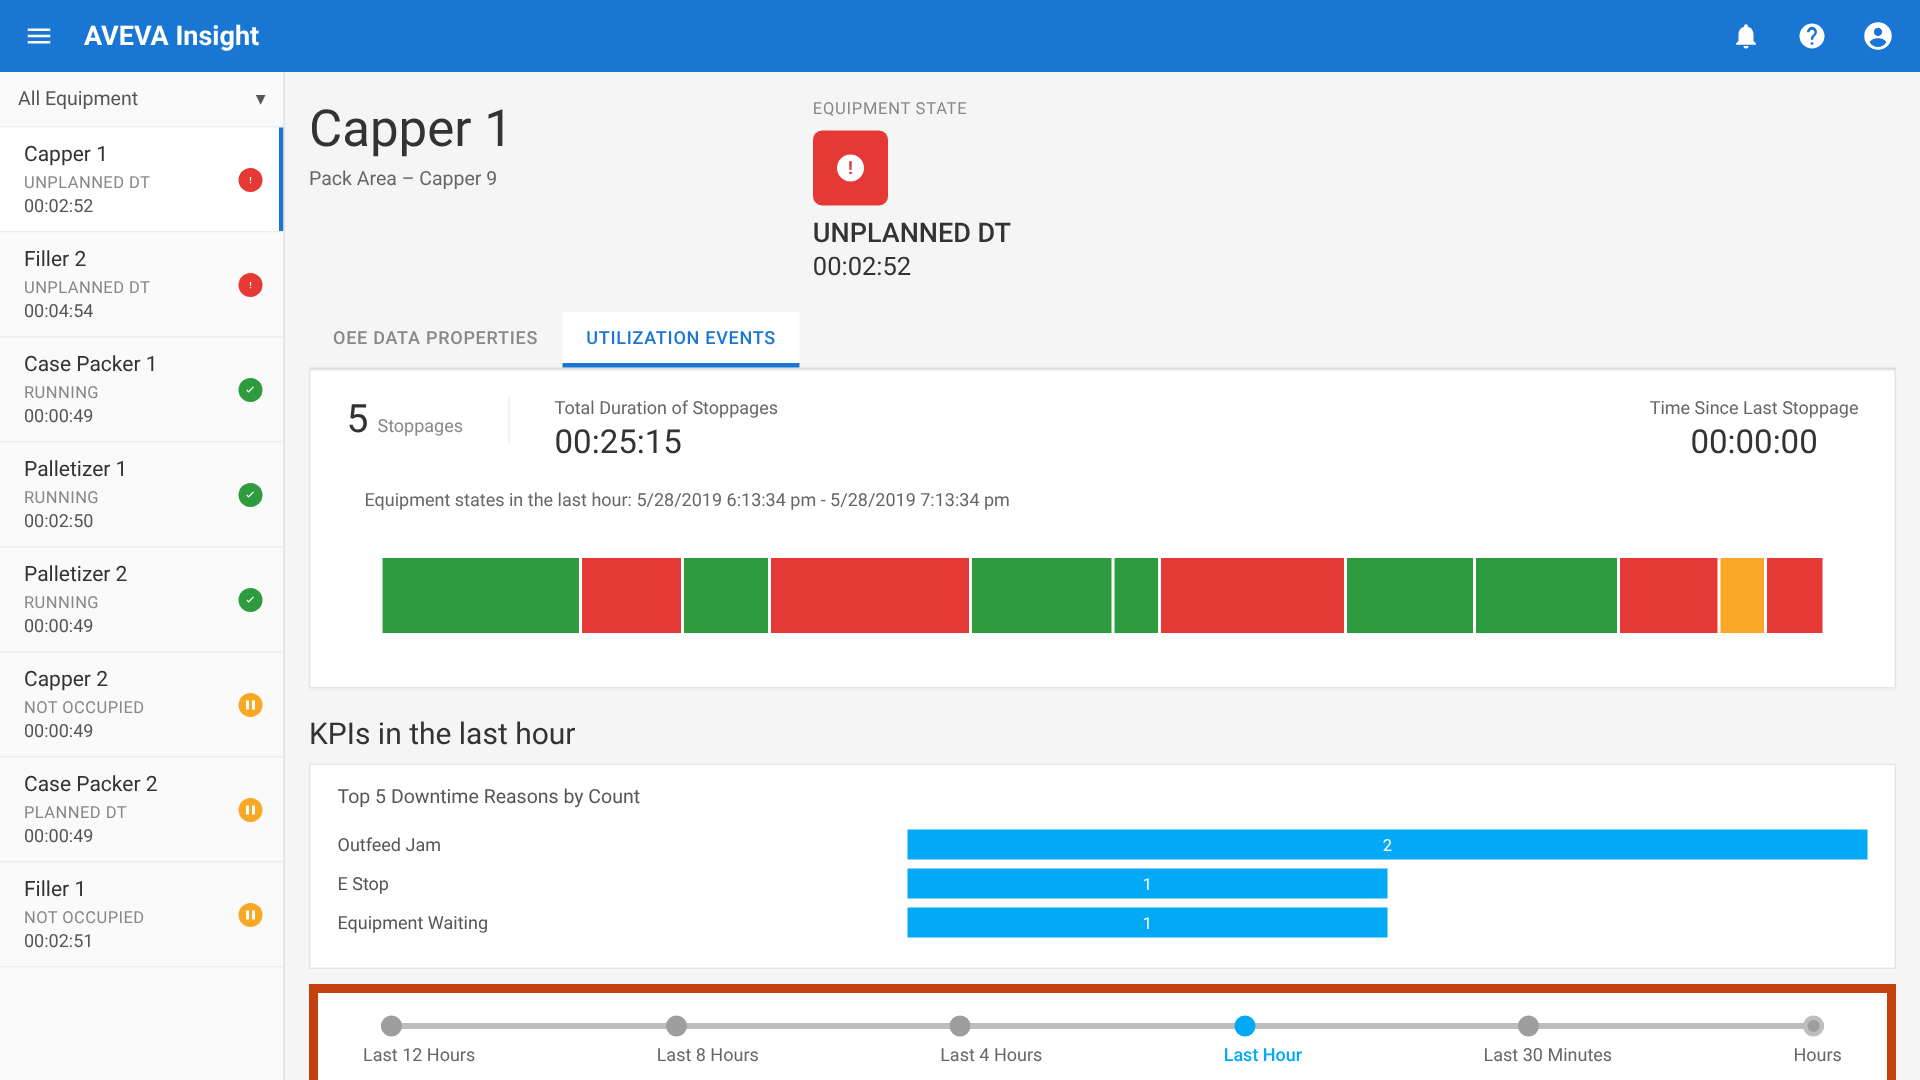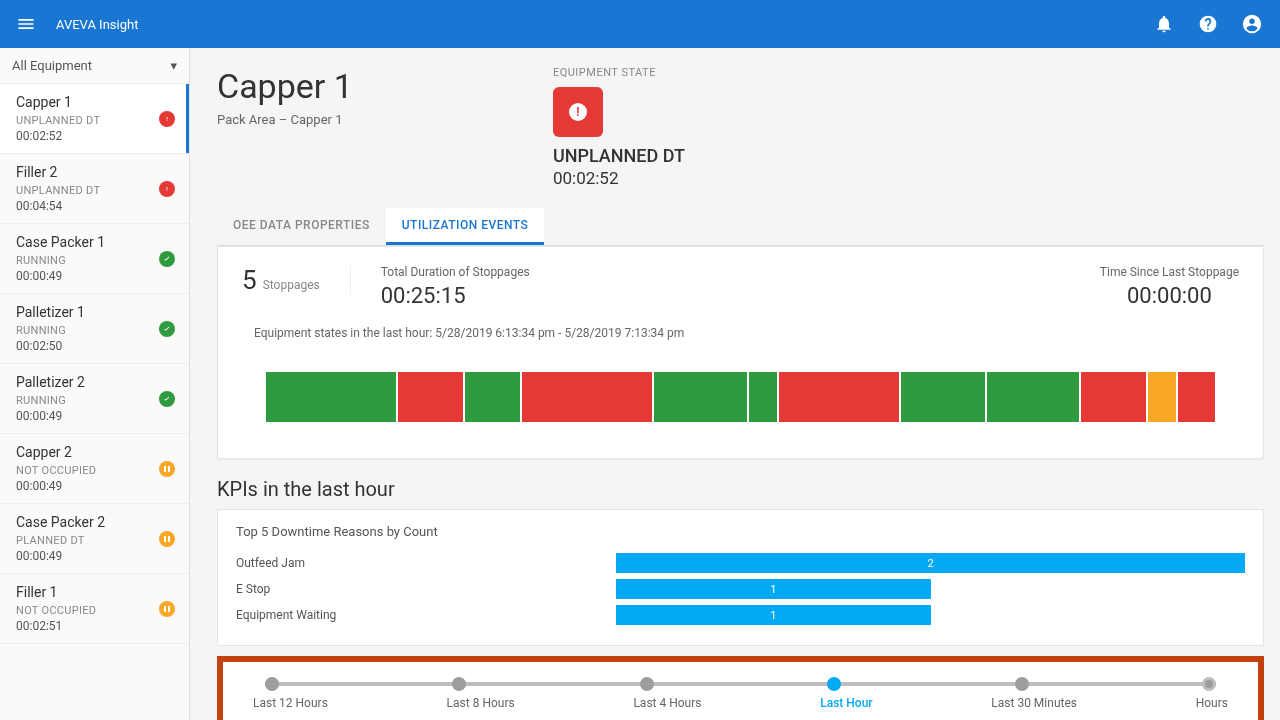--- a/index.html
+++ b/index.html
@@ -1,25 +1,25 @@
 <!DOCTYPE html>
 <html><head>
 <meta charset="utf-8">
 <style>
 * { margin: 0; padding: 0; box-sizing: border-box; font-family: Roboto, Arial, sans-serif; }
 body { background: #f5f5f5; overflow: hidden; width: 1280px; height: 720px; }
 
 
 .header { background: #1976d2; height: 48px; display: flex; align-items: center; padding: 0 16px; color: #fff; }
 .header .menu-btn { margin-right: 20px; cursor: pointer; display:flex; }
-.header .title { font-size: 13px; font-weight: 400; flex: 1; }
+.header .title { font-size: 18px; font-weight: 700; flex: 1; }
 .header .hicon { margin-left: 20px; cursor: pointer; display:flex; align-items:center; justify-content:center; width:24px; height:24px; }
 
 
-.body { display: flex; height: calc(720px - 48px); gap: 11px; }
+.body { display: flex; height: calc(720px - 48px); }
 .sidebar { width: 190px; background: #fafafa; border-right: 1px solid #e0e0e0; overflow-y: auto; flex-shrink: 0; }
 .main { flex: 1; overflow-y: auto; padding: 0 16px 16px 16px; position: relative; }
 
 
 .sb-filter { padding: 10px 12px; font-size: 13px; color: #555; display:flex; justify-content:space-between; align-items:center; border-bottom:1px solid #eee; }
 .sb-header { padding: 8px 12px; font-size: 13px; color: #444; display:flex; justify-content:space-between; align-items:center; border-bottom:1px solid #eee; }
 .sb-item { padding: 10px 12px 10px 16px; border-bottom: 1px solid #eee; position: relative; cursor: pointer; }
 .sb-item .name { font-size: 14px; color: #333; margin-bottom: 4px; }
 .sb-item .state { font-size: 11px; color: #888; text-transform: uppercase; letter-spacing: .3px; }
 .sb-item .dur { font-size: 12px; color: #555; margin-top: 2px; }
@@ -209,21 +209,21 @@
             </div>
     </div>
         </div>
       </div>
   </div>
 
   <div class="main">
     <div class="page-head">
       <div>
         <h1>Capper 1</h1>
-        <div class="crumb">Pack Area – Capper 1</div>
+        <div class="crumb">Pack Area – Capper 9</div>
       </div>
       <div>
         <div class="eq-state-lbl">EQUIPMENT STATE</div>
         <div class="state-tile">
           <div class="dot">!</div>
         </div>
         <div class="state-name">UNPLANNED DT</div>
         <div class="state-dur">00:02:52</div>
       </div>
     </div>

